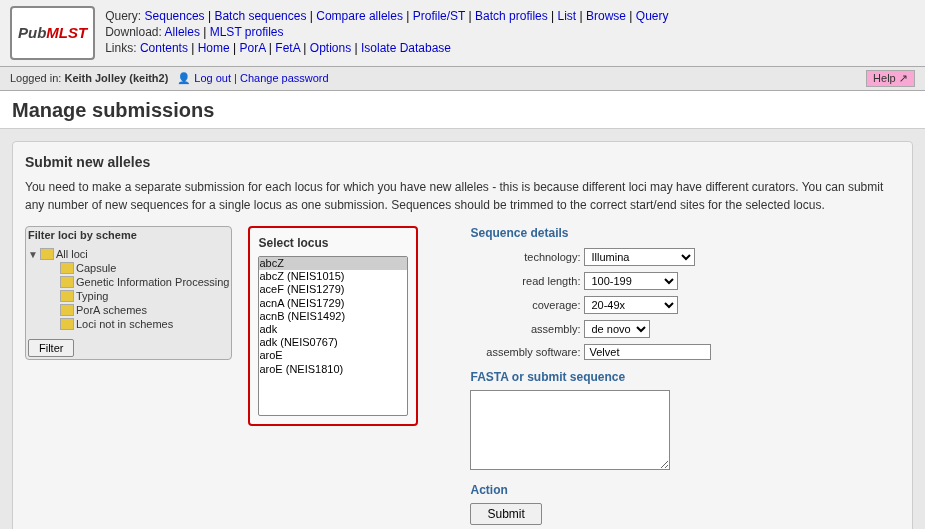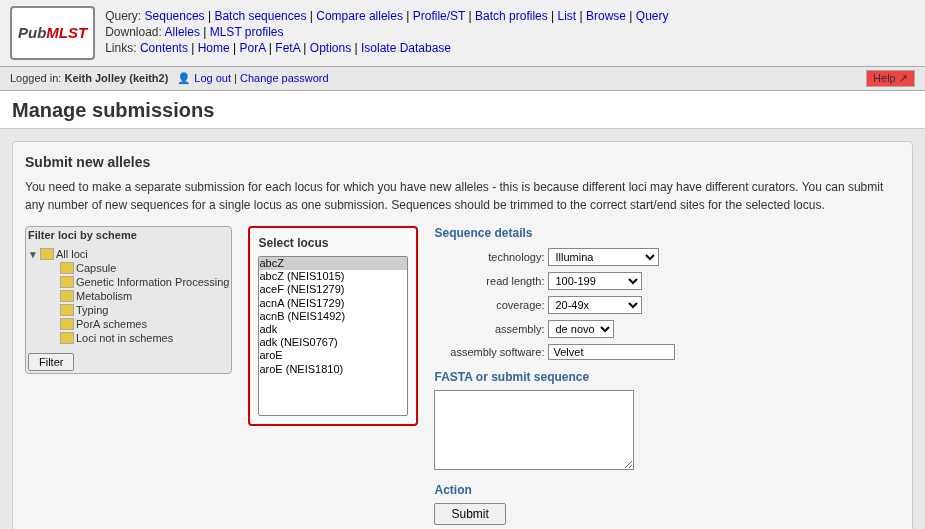--- a/index.html
+++ b/index.html
@@ -63,21 +63,21 @@
       padding: 3px 10px;
       display: flex;
       justify-content: space-between;
       align-items: center;
       font-size: 11px;
     }
     #login-bar a { color: #0000cc; text-decoration: none; }
     .login-info { color: #333; }
     .login-info strong { font-weight: bold; }
     #help-btn {
-      background: #ef4444;
+      background: #f9a8d4;
       border: 1px solid #aaa;
       padding: 1px 6px;
       font-size: 11px;
       cursor: pointer;
       color: #333;
     }
 
     
     #page-title-bar {
       background: #ffffff;
@@ -204,20 +204,21 @@
       border: 1px solid #888;
       background: #fff;
       overflow-y: auto;
       font-size: 11px;
     }
 
     
     #sequence-details {
       flex: 1;
       font-size: 12px;
+      margin-left: 36px;
     }
     #sequence-details .section-title {
       font-size: 12px;
       font-weight: bold;
       color: #336699;
       margin-bottom: 8px;
     }
 
     .detail-row {
       display: flex;
@@ -373,25 +374,20 @@
               <span class="tree-label">Capsule</span>
             </div>
             <div class="tree-item">
               <span class="expand-icon">&nbsp;</span>
               <span class="tree-folder-icon"></span>
               <span class="tree-label">Genetic Information Processing</span>
             </div>
             <div class="tree-item">
               <span class="expand-icon">&nbsp;</span>
               <span class="tree-folder-icon"></span>
-              <span class="tree-label">Metabolism</span>
-            </div>
-            <div class="tree-item">
-              <span class="expand-icon">&nbsp;</span>
-              <span class="tree-folder-icon"></span>
               <span class="tree-label">Typing</span>
             </div>
             <div class="tree-item">
               <span class="expand-icon">&nbsp;</span>
               <span class="tree-folder-icon"></span>
               <span class="tree-label">PorA schemes</span>
             </div>
             <div class="tree-item">
               <span class="expand-icon">&nbsp;</span>
               <span class="tree-folder-icon"></span>

